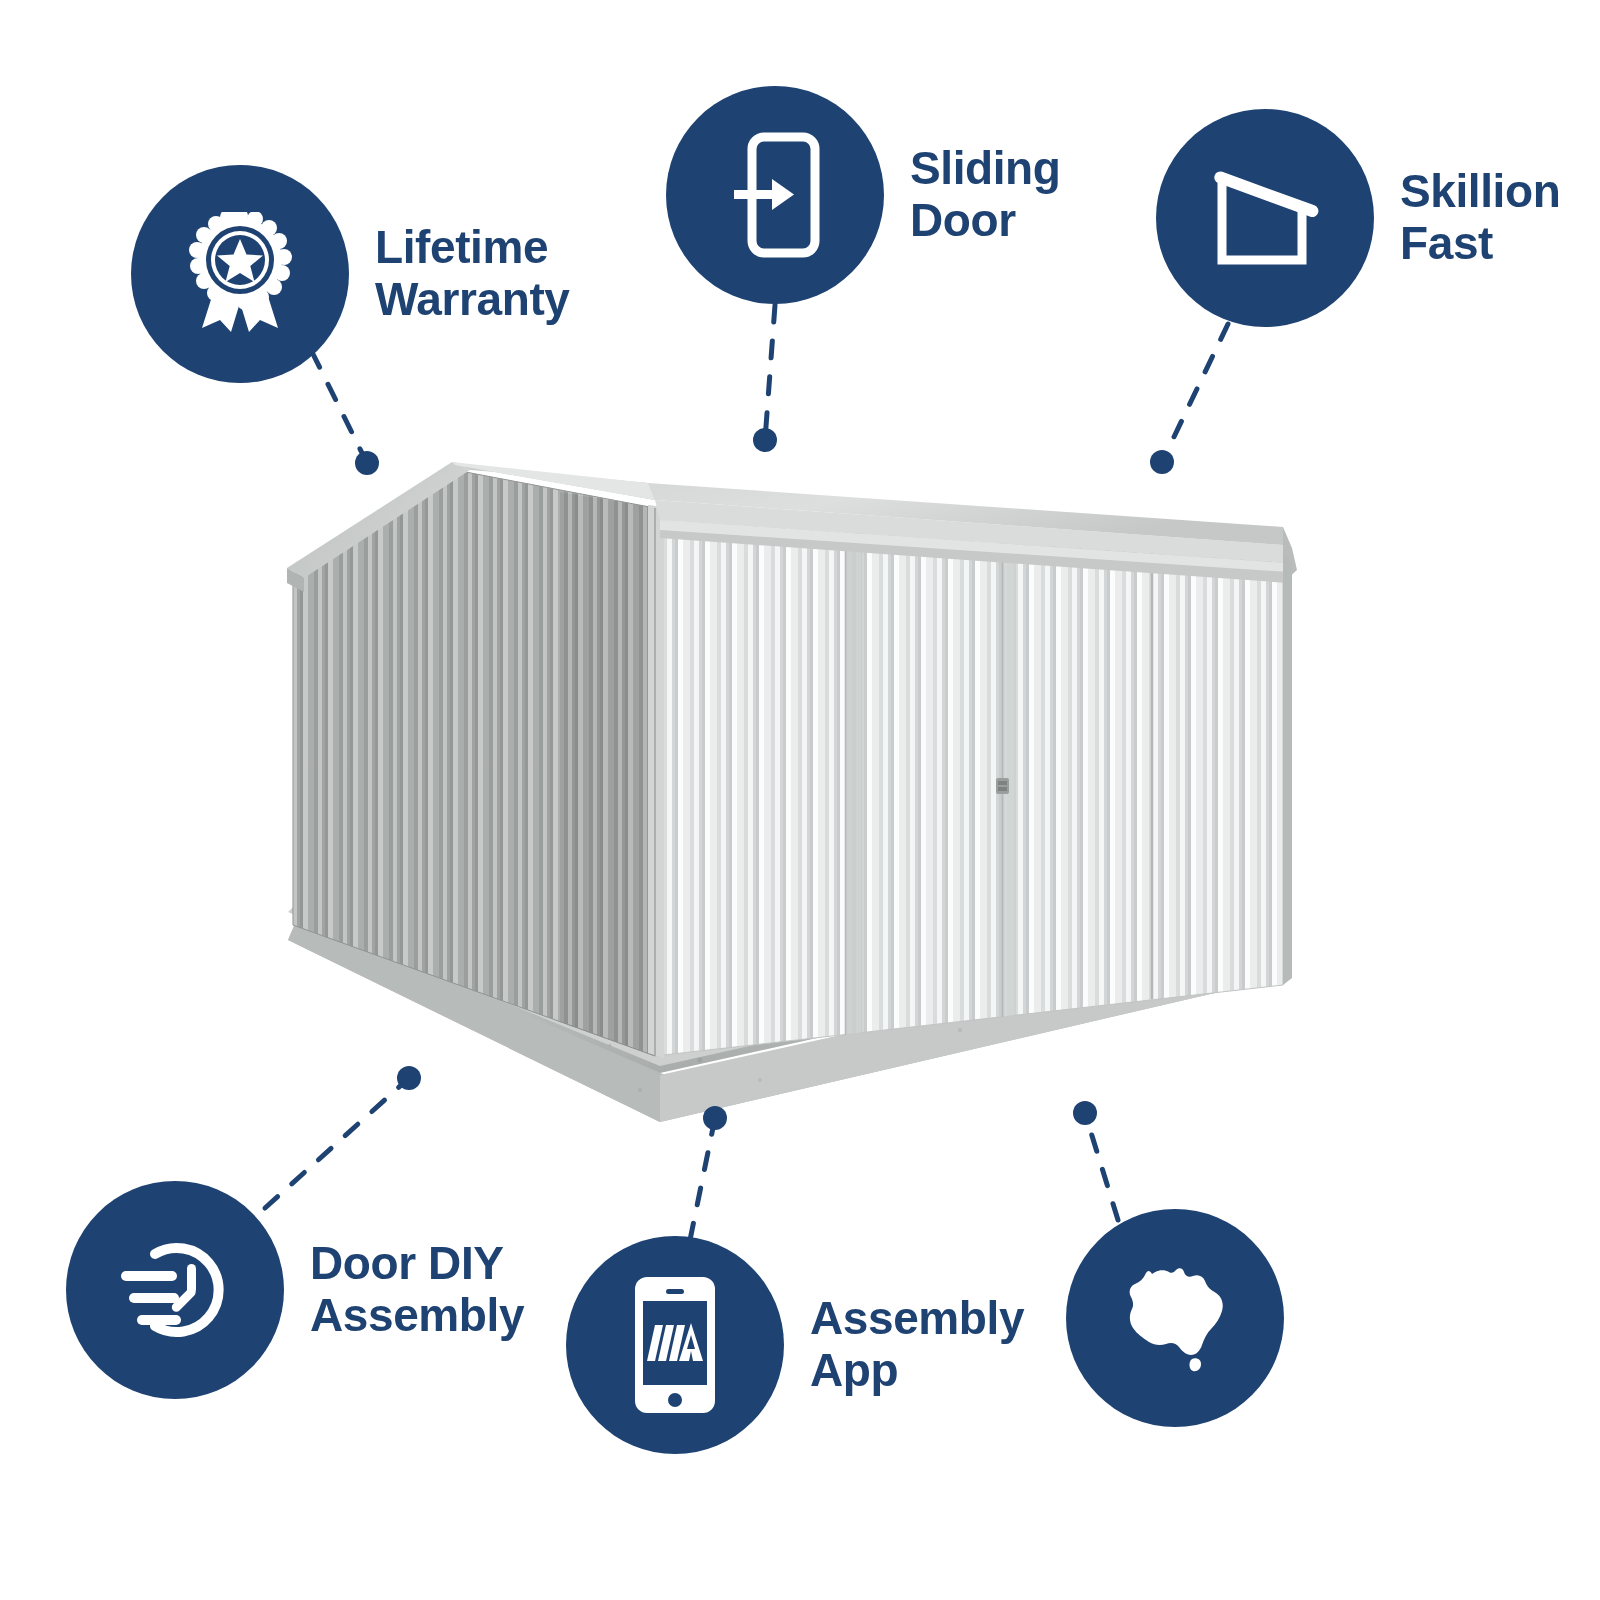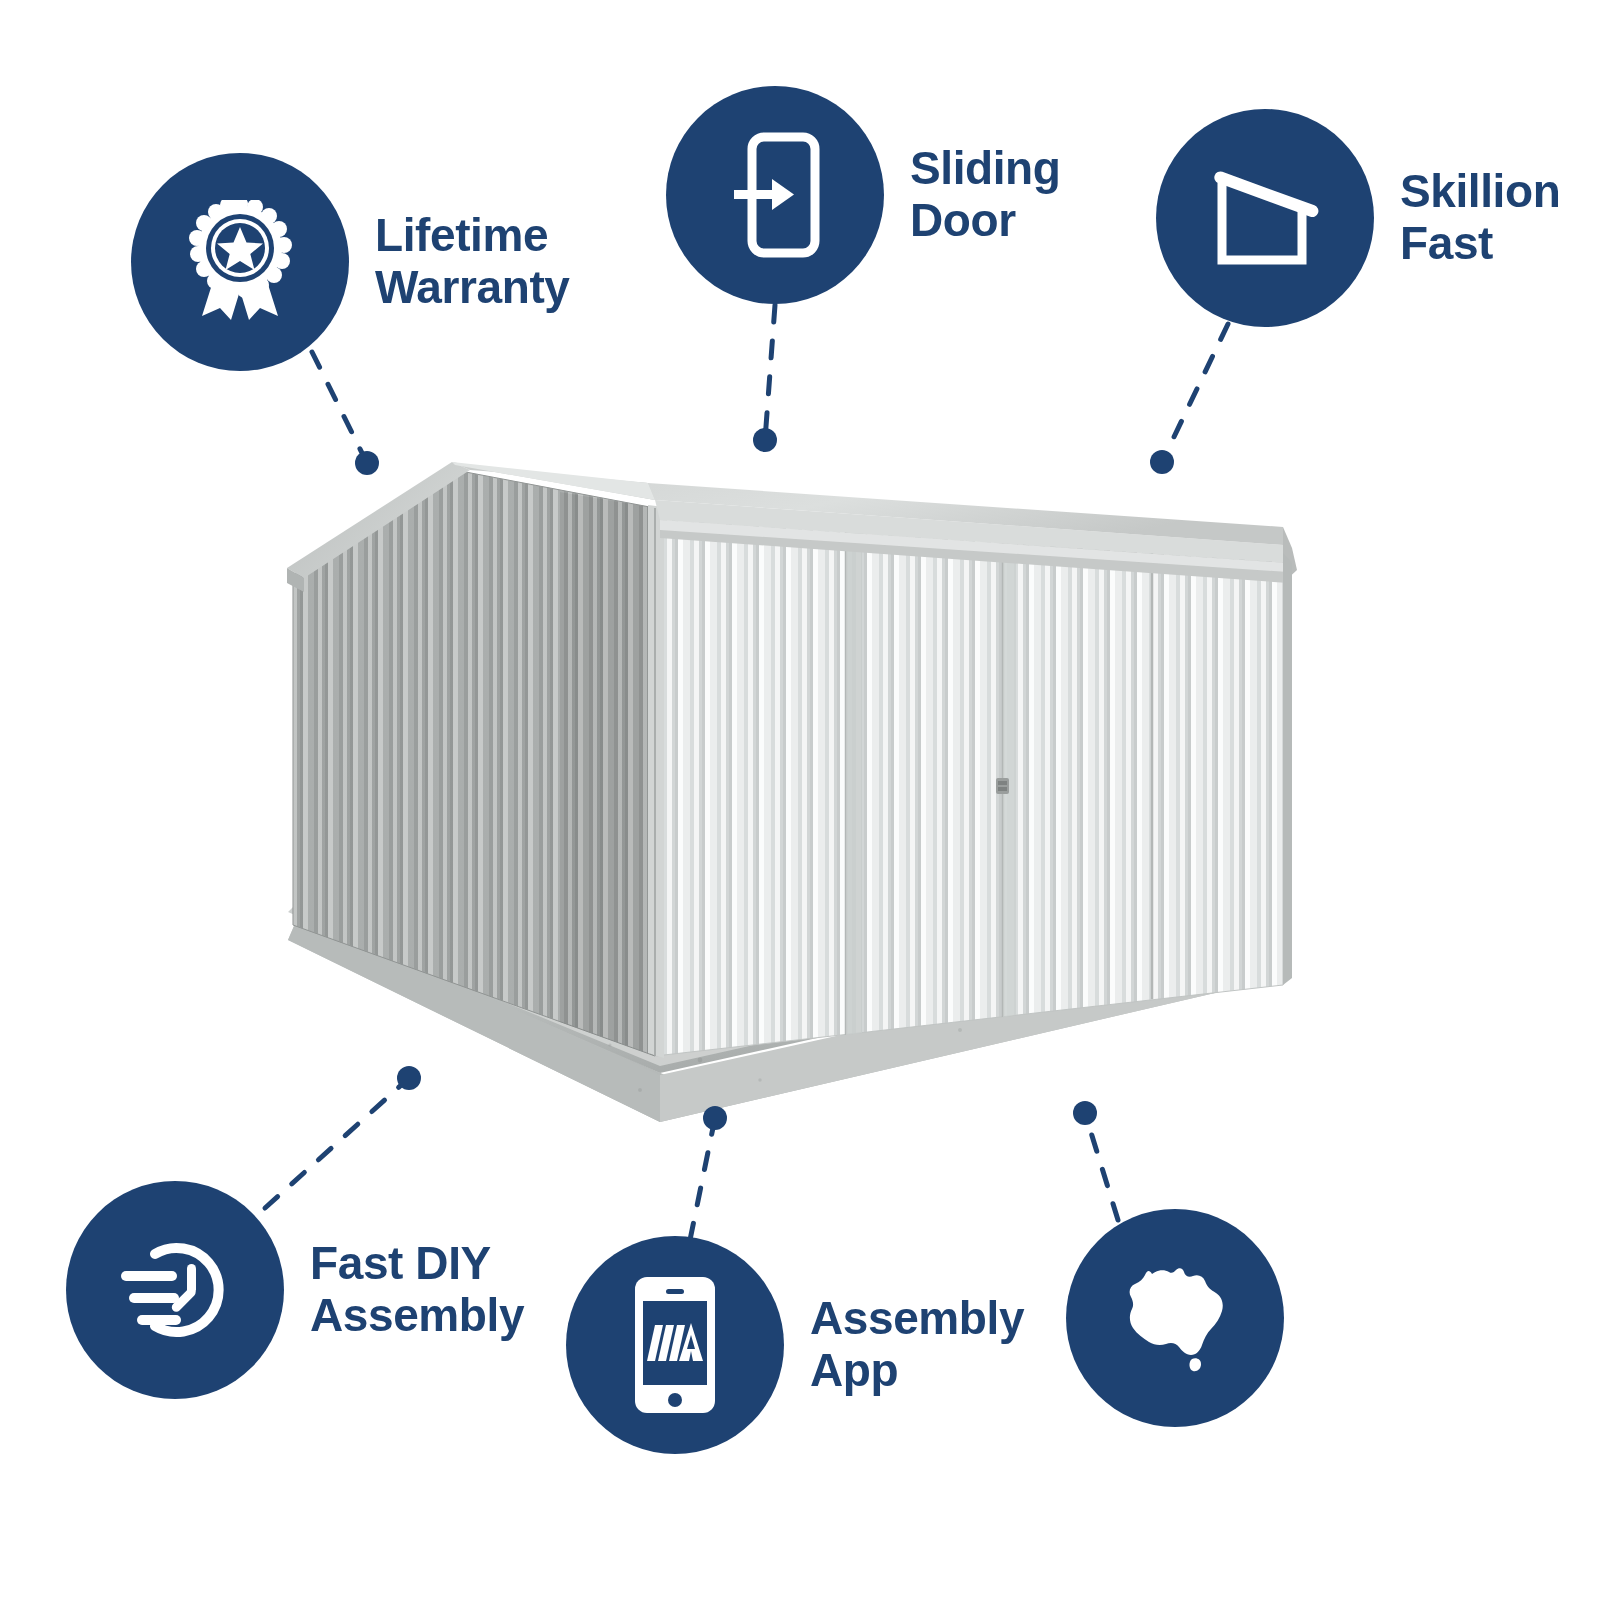--- a/index.html
+++ b/index.html
@@ -221,21 +221,21 @@
     <g fill="#1e4272">
       <circle cx="367" cy="463" r="12"></circle>
       <circle cx="765" cy="440" r="12"></circle>
       <circle cx="1162" cy="462" r="12"></circle>
       <circle cx="409" cy="1078" r="12"></circle>
       <circle cx="715" cy="1118" r="12"></circle>
       <circle cx="1085" cy="1113" r="12"></circle>
     </g>
   </svg>
 
-  <div class="feature" style="left:131px; top:153px;">
+  <div class="feature" style="left:131px; top:165px;">
     <div class="badge-circle">
       <svg width="112" height="124" viewBox="0 0 112 124" xmlns="http://www.w3.org/2000/svg">
 
         <polygon fill="#ffffff" points="30,78 18,116 36,108 47,120 58,84"></polygon>
         <polygon fill="#ffffff" points="82,78 94,116 76,108 65,120 54,84"></polygon>
 
         <g fill="#ffffff">
           <circle cx="56" cy="48" r="42"></circle>
           <g>
             <circle cx="56" cy="4" r="8"></circle>
@@ -307,21 +307,21 @@
         <rect x="76" y="28" width="9" height="30" rx="4.5" fill="#ffffff"></rect>
         <g transform="rotate(45 80.5 56)">
           <rect x="76" y="52" width="9" height="30" rx="4.5" fill="#ffffff"></rect>
         </g>
 
         <rect x="10" y="35" width="56" height="10" rx="5" fill="#ffffff"></rect>
         <rect x="18" y="57" width="50" height="10" rx="5" fill="#ffffff"></rect>
         <rect x="26" y="79" width="44" height="10" rx="5" fill="#ffffff"></rect>
       </svg>
     </div>
-    <div class="feature-label">Fast DIY
+    <div class="feature-label">Door DIY
 Assembly</div>
   </div>
 
   <div class="feature" style="left:566px; top:1236px;">
     <div class="badge-circle">
       <svg width="84" height="140" viewBox="0 0 84 140" xmlns="http://www.w3.org/2000/svg">
         <rect x="2" y="2" width="80" height="136" rx="12" ry="12" fill="#ffffff"></rect>
 
         <rect x="33" y="14" width="18" height="5" rx="2.5" fill="#1e4272"></rect>
 

